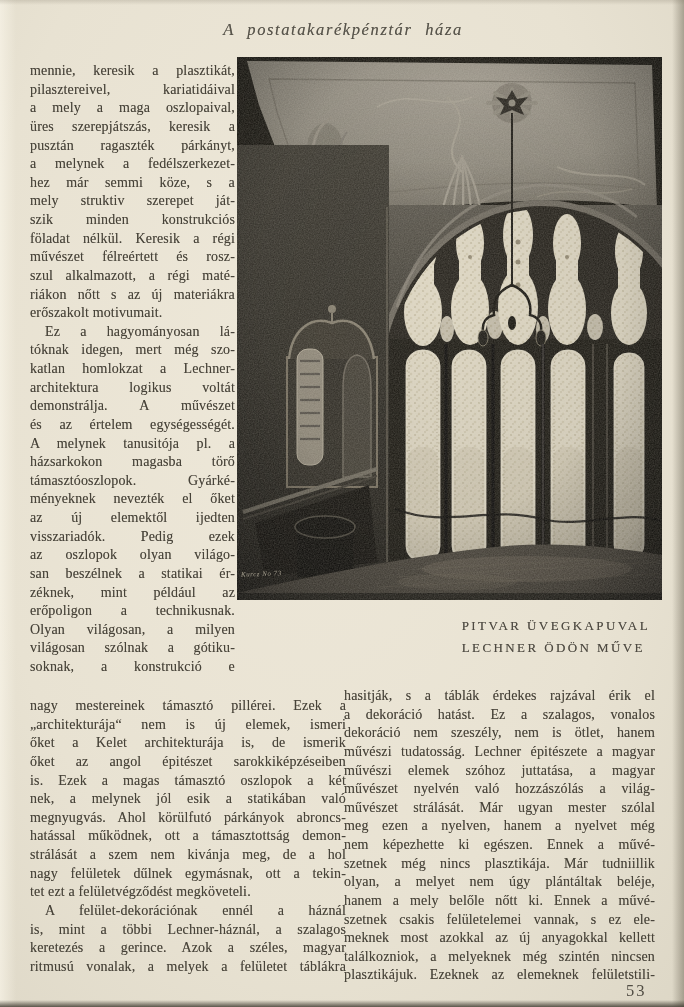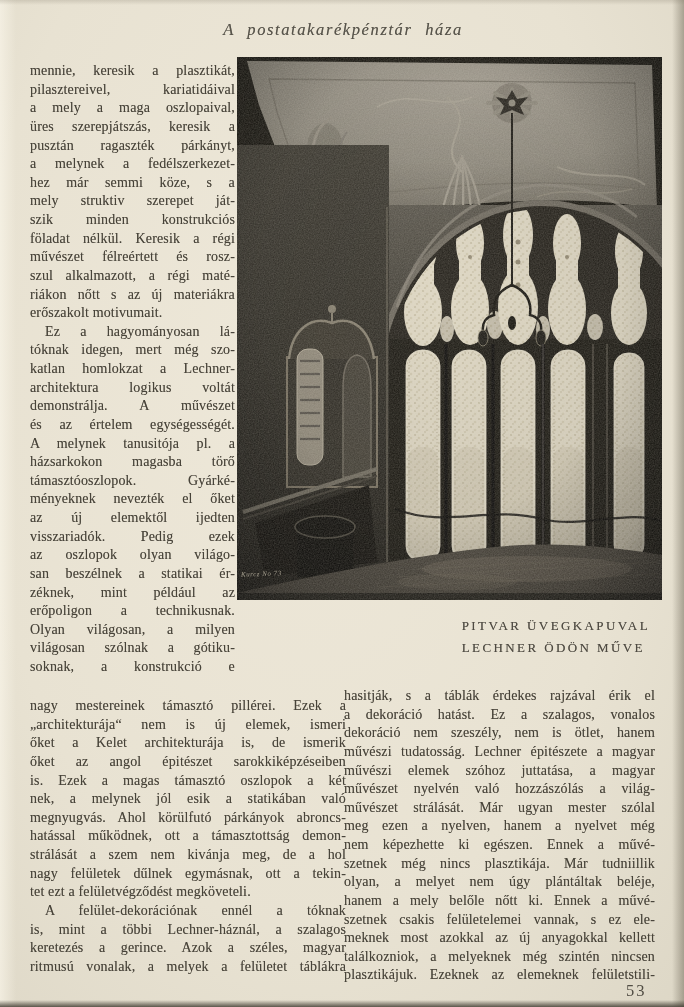--- a/index.html
+++ b/index.html
@@ -99,21 +99,21 @@
       <div class="tl">„architekturája“ nem is új elemek, ismeri</div>
       <div class="tl">őket a Kelet architekturája is, de ismerik</div>
       <div class="tl">őket az angol épitészet sarokkiképzéseiben</div>
       <div class="tl">is. Ezek a magas támasztó oszlopok a két</div>
       <div class="tl">nek, a melynek jól esik a statikában való</div>
       <div class="tl">megnyugvás. Ahol körülfutó párkányok abroncs-</div>
       <div class="tl">hatással működnek, ott a támasztottság demon-</div>
       <div class="tl">strálását a szem nem kivánja meg, de a hol</div>
       <div class="tl">nagy felületek dűlnek egymásnak, ott a tekin-</div>
       <div class="tl end">tet ezt a felületvégződést megköveteli.</div>
-      <div class="tl ind">A felület-dekorációnak ennél a tóknak</div>
+      <div class="tl ind">A felület-dekorációnak ennél a háznál</div>
       <div class="tl">is, mint a többi Lechner-háznál, a szalagos</div>
       <div class="tl">keretezés a gerince. Azok a széles, magyar</div>
       <div class="tl">ritmusú vonalak, a melyek a felületet táblákra</div>
     </div>
   <div class="col col-right">
       <div class="tl">hasitják, s a táblák érdekes rajzával érik el</div>
       <div class="tl">a dekoráció hatást. Ez a szalagos, vonalos</div>
       <div class="tl">dekoráció nem szeszély, nem is ötlet, hanem</div>
       <div class="tl">művészi tudatosság. Lechner épitészete a magyar</div>
       <div class="tl">művészi elemek szóhoz juttatása, a magyar</div>

